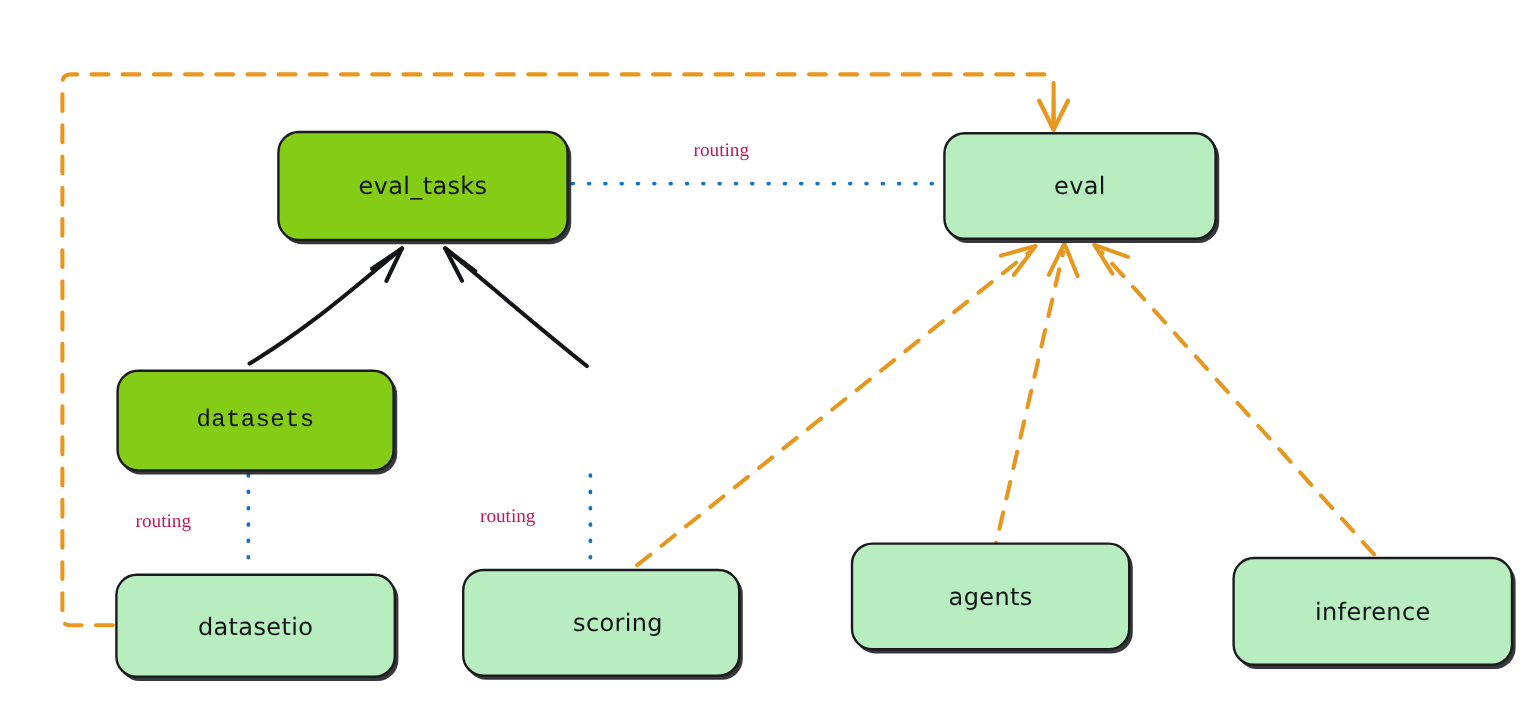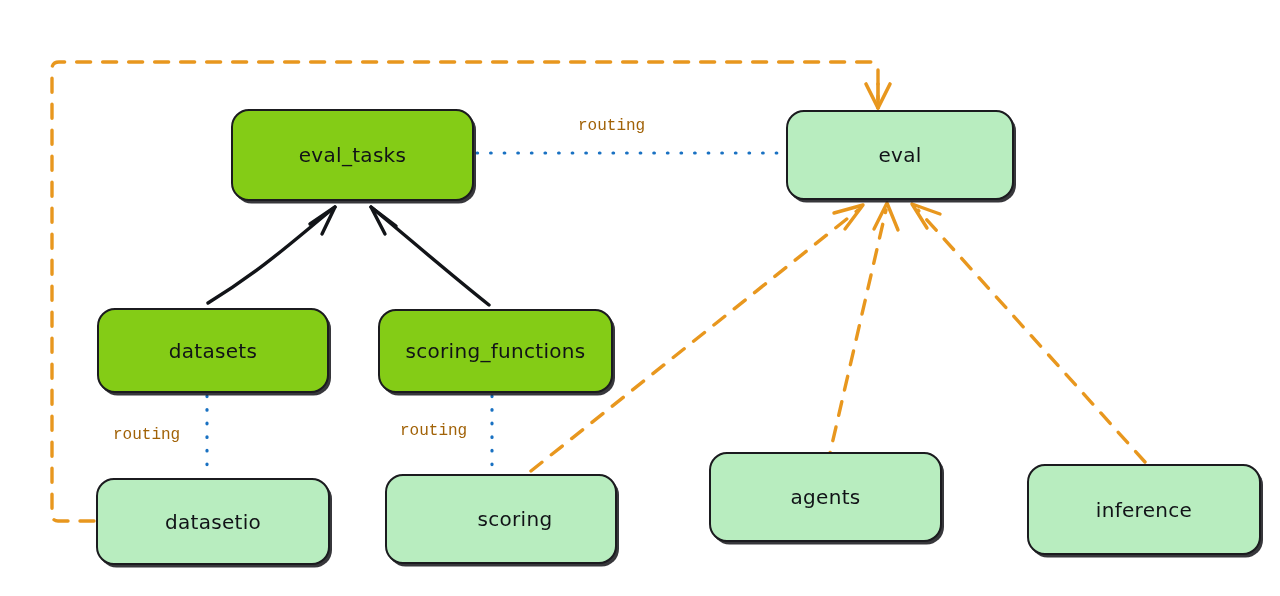--- a/index.html
+++ b/index.html
@@ -41,23 +41,23 @@
     box-shadow: 2.5px 3px 0 -0.5px rgba(20,20,25,0.85);
     text-align: center;
     line-height: 1.1;
     z-index: 3;
   }
   .node.blue  { background: #84cc16; }
   .node.green { background: #b8edbf; }
 
   .edge-label {
     position: absolute;
-    font-family: Liberation Mono, monospace;
+    font-family: Liberation Serif, serif;
     font-size: 16px;
-    color: #a16207;
+    color: #be185d;
     z-index: 4;
     white-space: nowrap;
   }
 </style>
 </head>
 <body>
 
 <div id="canvas">
 
   <svg id="edge-layer" viewBox="0 0 1280 596" width="1280" height="596" xmlns="http://www.w3.org/2000/svg">
@@ -107,27 +107,24 @@
   </svg>
 
   <div class="node blue" style="left:231px; top:109px; width:243px; height:92px;">
     <span>eval_tasks</span>
   </div>
 
   <div class="node green" style="left:786px; top:110px; width:228px; height:90px;">
     <span>eval</span>
   </div>
 
-  <div class="node blue" style="left:97px; top:308px; width:232px; height:85px;">
+  <div class="node blue" style="left:97px; top:308px; width:232px; height:85px;font-family:Liberation Mono, monospace;">
     <span>datasets</span>
   </div>
 
-  <div class="node blue" style="left:378px; top:309px; width:235px; height:84px;">
-    <span>scoring_functions</span>
-  </div>
 
   <div class="node green" style="left:96px; top:478px; width:234px; height:87px;">
     <span>datasetio</span>
   </div>
 
   <div class="node green" style="left:385px; top:474px; width:232px; height:90px;padding-left:28px;">
     <span>scoring</span>
   </div>
 
   <div class="node green" style="left:709px; top:452px; width:233px; height:90px;">

